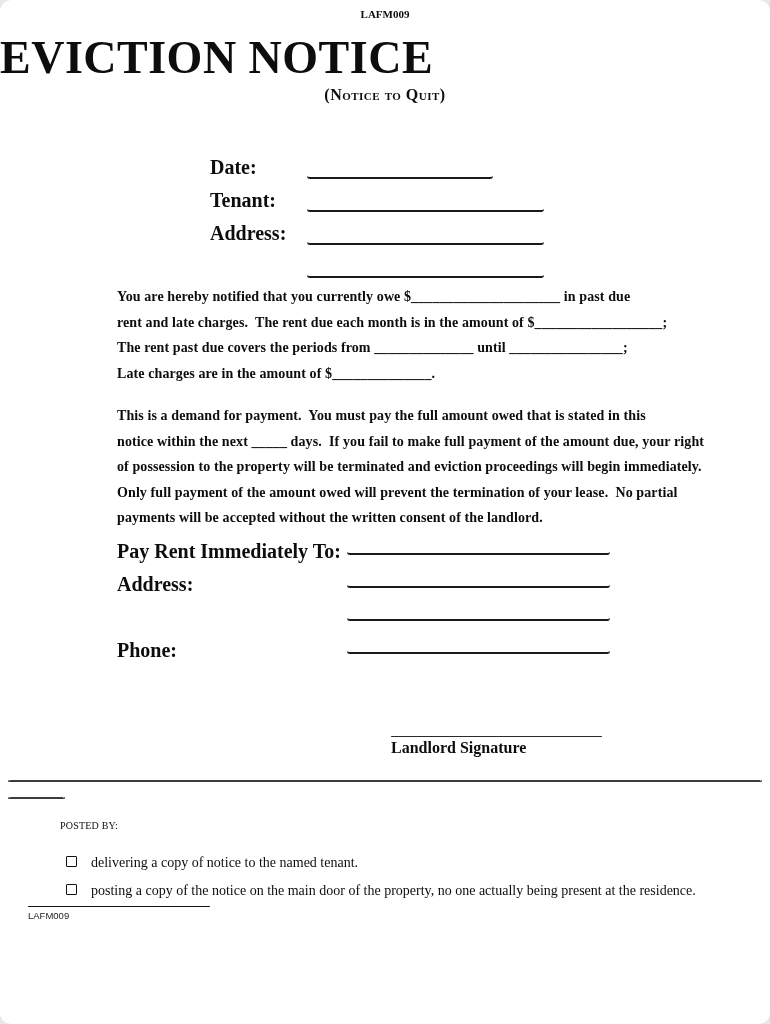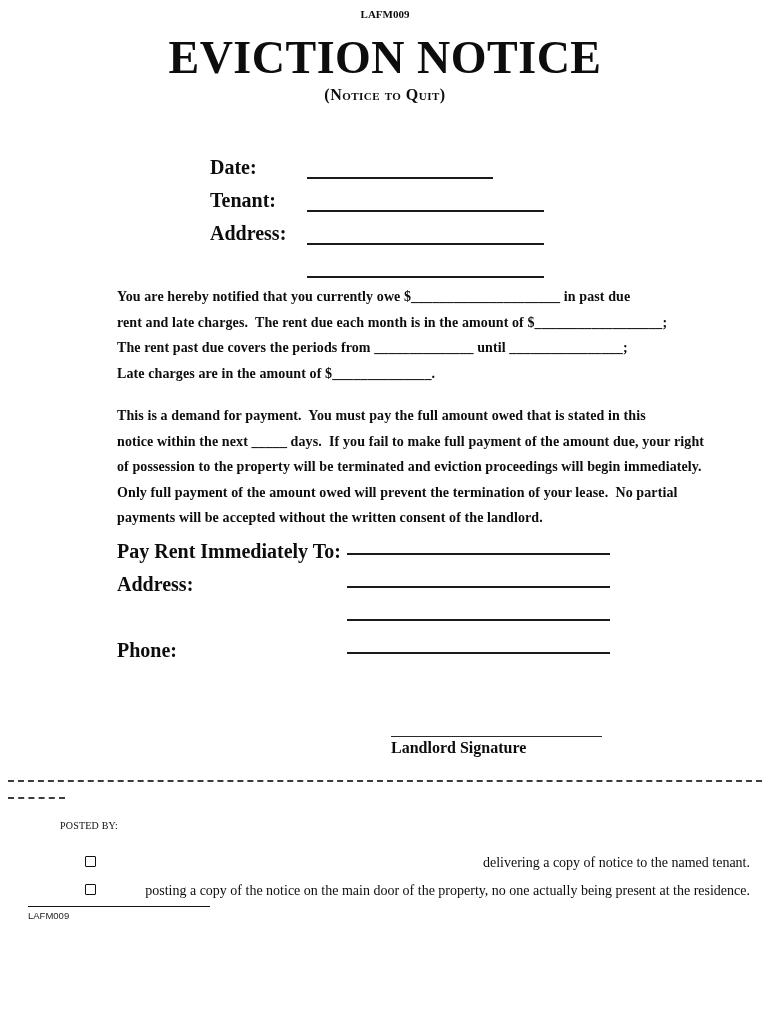--- a/index.html
+++ b/index.html
@@ -1,15 +1,15 @@
 <!DOCTYPE html>
 <html><head>
 <meta charset="utf-8">
 <style>
-  * { margin: 0; padding: 0; box-sizing: border-box; }
+  * { margin: 0; padding: 0; box-sizing: border-box; border-radius: 11px; }
   html, body { background: #e8e8e8; }
   .page {
     position: relative;
     width: 770px;
     height: 1024px;
     background: #ffffff;
     font-family: "Liberation Serif", serif;
     color: #0d0d0d;
     margin: 0 auto;
     overflow: hidden;
@@ -17,21 +17,21 @@
   .top-code {
     position: absolute;
     top: 8px; left: 0; width: 100%;
     text-align: center;
     font-size: 11px;
     font-weight: bold;
   }
   .title {
     position: absolute;
     top: 33px; left: 0; width: 100%;
-    text-align: center;
+    text-align: left;
     font-size: 46px;
     font-weight: bold;
     letter-spacing: 0.5px;
     line-height: 1.1;
   }
   .subtitle {
     position: absolute;
     top: 86px; left: 0; width: 100%;
     text-align: center;
     font-size: 16px;
@@ -113,24 +113,23 @@
   .dashed-sep.row2 { top: 797px; left: 8px; width: 57px; }
   .posted-heading {
     position: absolute;
     top: 820px; left: 60px;
     font-size: 10px;
     font-weight: normal;
     letter-spacing: 0.2px;
   }
   .option-row {
     position: absolute;
-    left: 85px;
+    left: 66px;
     display: flex;
     align-items: flex-start;
-    text-align: right;
   }
   .option-row.opt1 { top: 854px; }
   .option-row.opt2 { top: 882px; }
   .checkbox {
     display: inline-block;
     width: 11px; height: 11px;
     border: 1.8px solid #111;
     border-radius: 1px;
     margin-top: 2px;
     flex: 0 0 auto;

